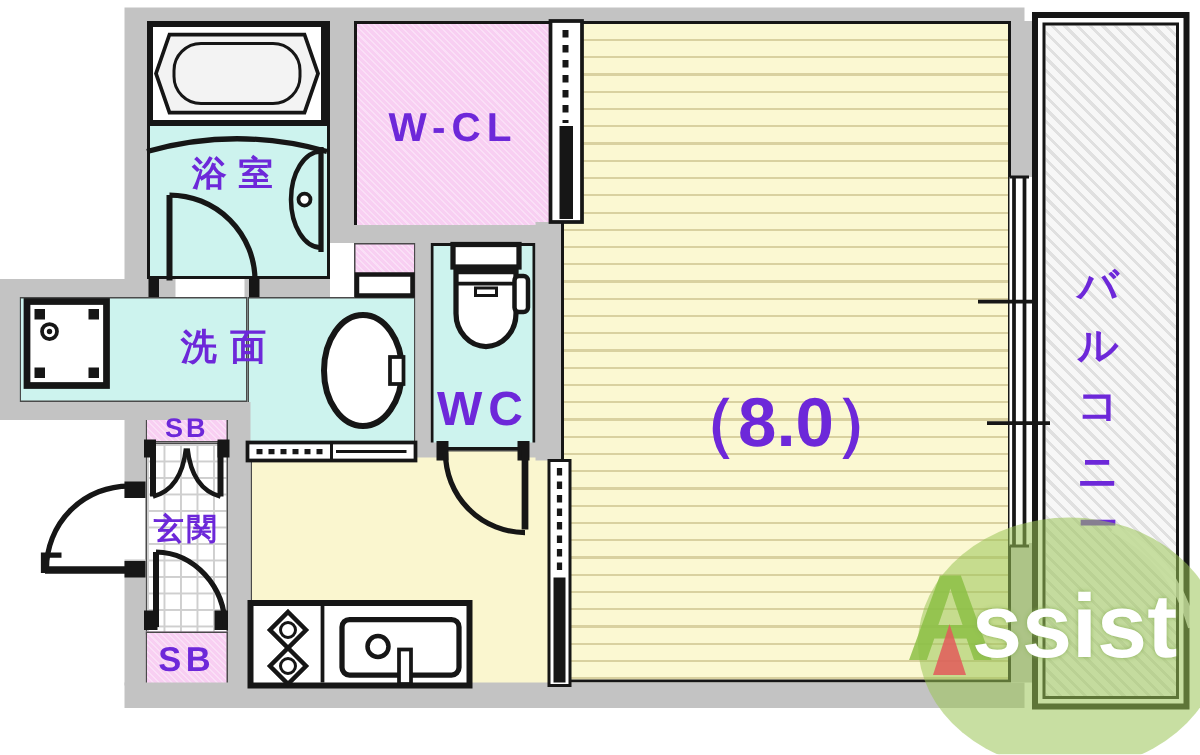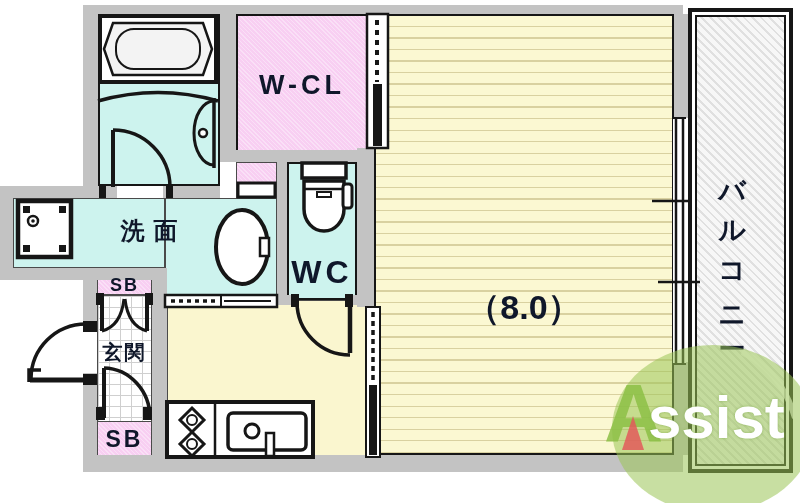--- a/index.html
+++ b/index.html
@@ -1,20 +1,20 @@
 <!DOCTYPE html>
 <html><head>
 <meta charset="utf-8">
 <style>
   html,body{margin:0;padding:0;background:#fff;}
   #plan{position:relative;width:800px;height:503px;background:#fff;overflow:hidden;
         font-family:"Liberation Sans","DejaVu Sans",sans-serif;}
   .room{position:absolute;box-sizing:border-box;}
   .wall{position:absolute;background:#c3c3c3;box-sizing:border-box;}
-  .lbl{position:absolute;color:#0f172a;font-weight:700;text-align:center;z-index:6;
+  .lbl{position:absolute;color:#6d28d9;font-weight:700;text-align:center;z-index:6;
        white-space:nowrap;pointer-events:none;}
   .cyan{background:#cdf3ee;}
   .pink{background:#f8cff2;background-image:repeating-linear-gradient(45deg,rgba(255,255,255,.35) 0 1px,transparent 1px 3px);}
   .yellow{background:#faf6cf;}
   .tatami{background:#fbf8d2;background-image:repeating-linear-gradient(180deg,transparent 0 10px,#d9d1a0 10px 11.5px);}
   .tile{background:#fff;background-image:linear-gradient(#cfcfcf 1px,transparent 1px),linear-gradient(90deg,#cfcfcf 1px,transparent 1px);background-size:11px 11px;}
   .hatch{background:#f7f7f7;background-image:repeating-linear-gradient(45deg,#e0e0e0 0 2px,transparent 2px 6px);}
   svg{position:absolute;left:0;top:0;z-index:4;}
   .b2{border:2px solid #161616;}
   .b1{border:1px solid #4a4a4a;}
@@ -177,24 +177,25 @@
       <path d="M683,118 V364" stroke-width="2.5"></path>
       <path d="M673,118 H686 M673,364 H686" stroke-width="2"></path>
       <path d="M652,201 H688" stroke-width="2.5"></path>
       <path d="M658,282 H700" stroke-width="2.5"></path>
     </g>
     <g>
       <path d="M742,352 Q782,372 795,418" stroke="rgba(255,255,255,0.75)" stroke-width="6"></path>
     </g>
   </svg>
 
+  <div class="lbl" style="left:98px;top:100px;width:122px;font-size:23px;letter-spacing:8px;">浴室</div>
   <div class="lbl" style="left:236px;top:70px;width:132px;font-size:27px;letter-spacing:4px;">W-CL</div>
   <div class="lbl" style="left:96px;top:215px;width:115px;font-size:24px;letter-spacing:9px;">洗面</div>
   <div class="lbl" style="left:287px;top:254px;width:70px;font-size:32px;letter-spacing:4px;">WC</div>
-  <div class="lbl" style="left:374px;top:251px;width:300px;font-size:34px;font-weight:600;margin-top:34px;">（8.0）</div>
+  <div class="lbl" style="left:374px;top:251px;width:300px;font-size:46px;font-weight:600;">（8.0）</div>
   <div class="lbl" style="left:97px;top:339px;width:55px;font-size:20px;letter-spacing:2px;">玄関</div>
   <div class="lbl" style="left:97px;top:275px;width:55px;font-size:18px;letter-spacing:2px;font-weight:600;">SB</div>
   <div class="lbl" style="left:97px;top:426px;width:55px;font-size:23px;letter-spacing:3px;font-weight:600;">SB</div>
   <div class="lbl" id="balcony-label" style="left:714px;top:108px;height:290px;">バルコニー</div>
 
   <div id="logo">
     <div id="logo-ellipse"></div>
     <div id="logo-a">A</div>
     <div id="logo-a-red"></div>
     <div id="logo-rest">ssist</div>

